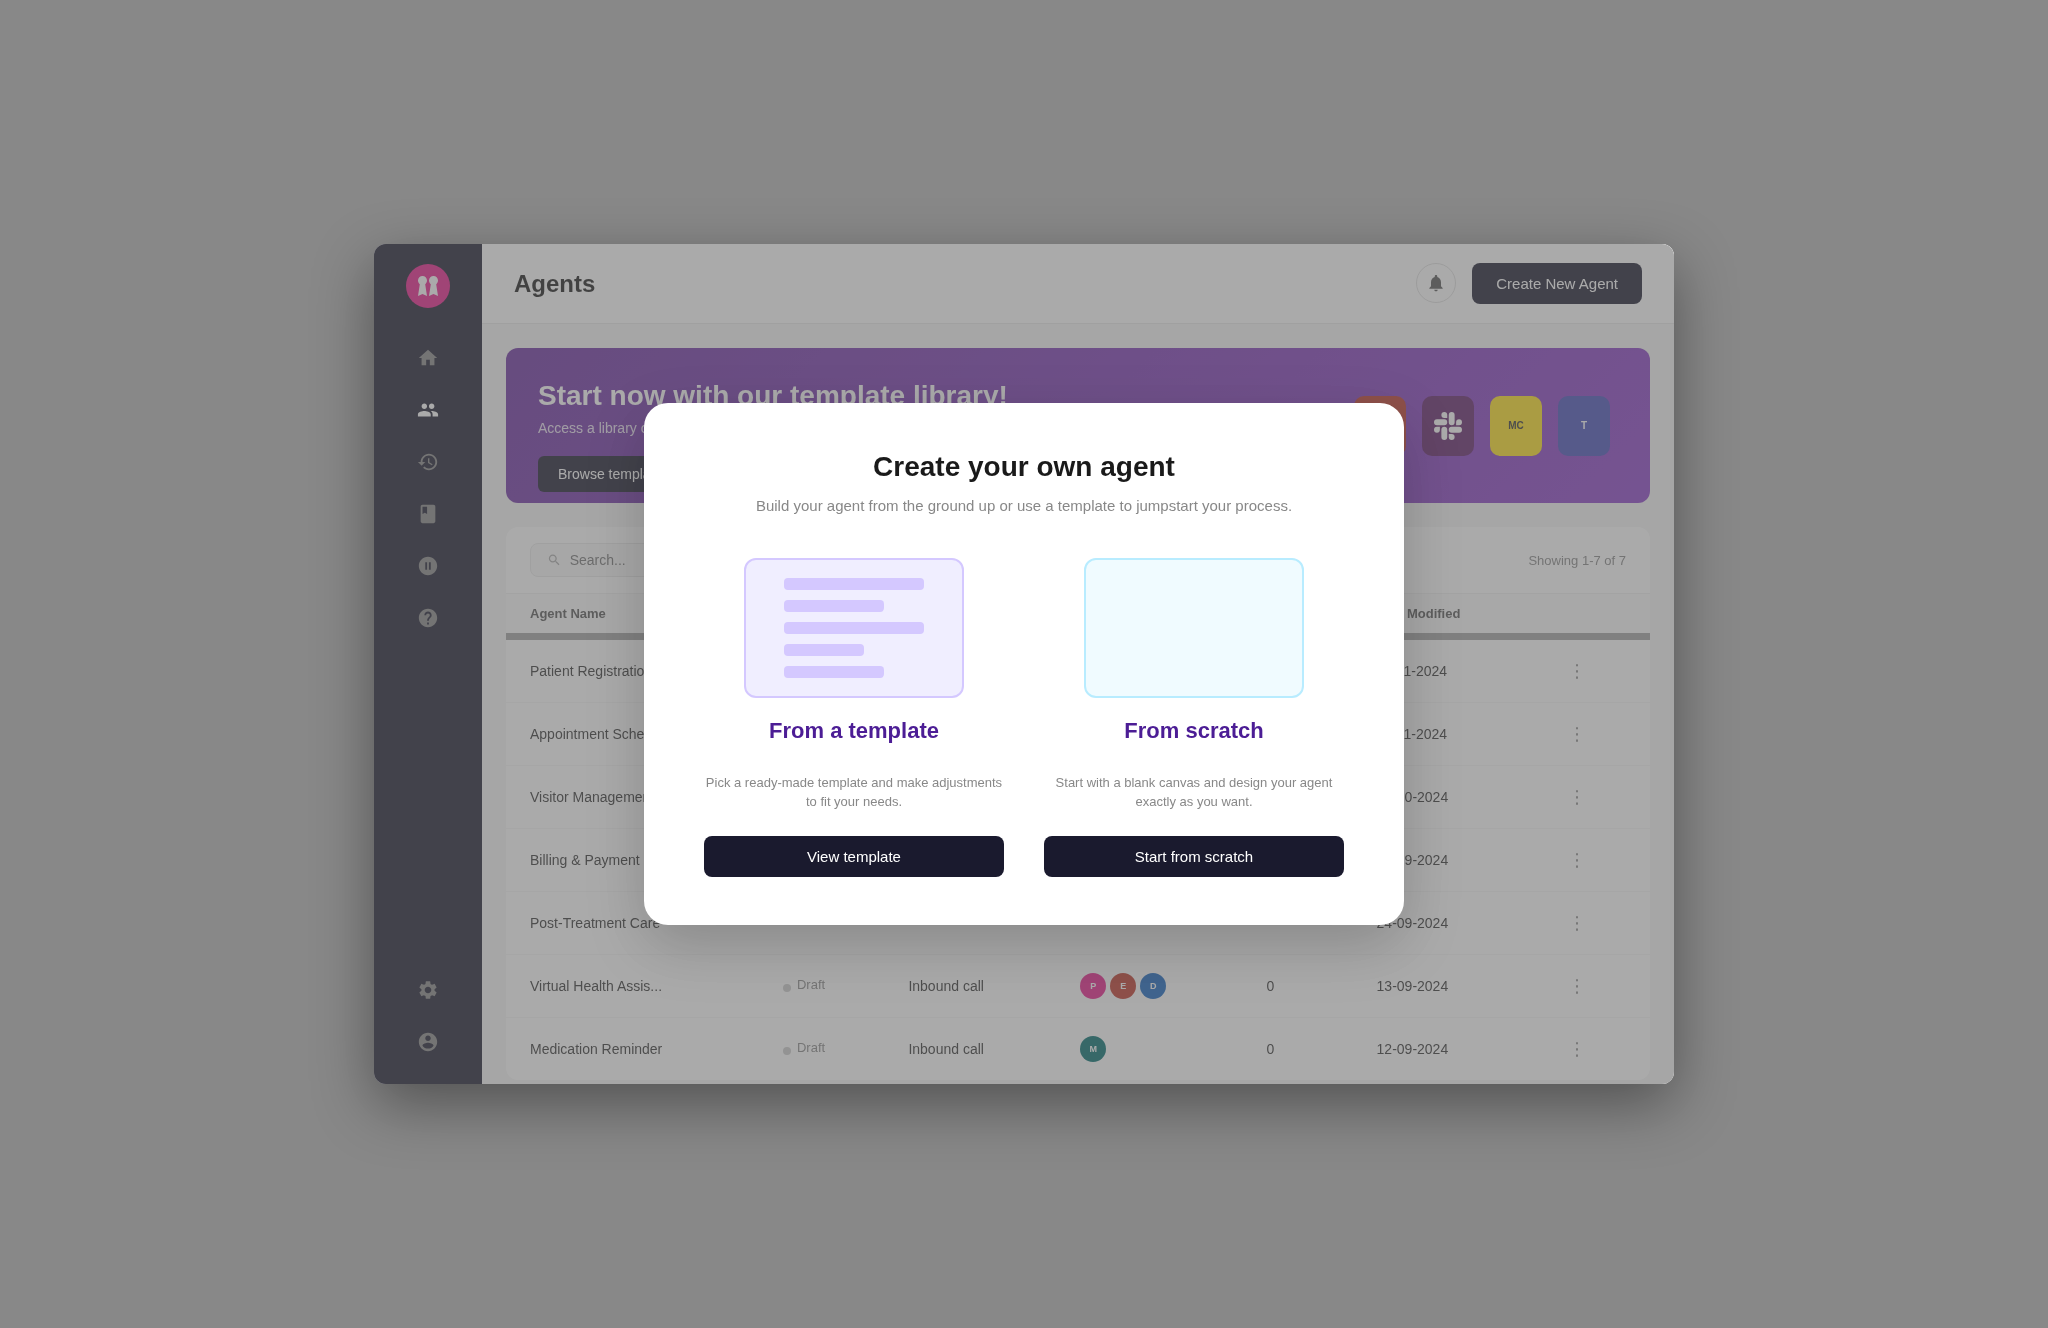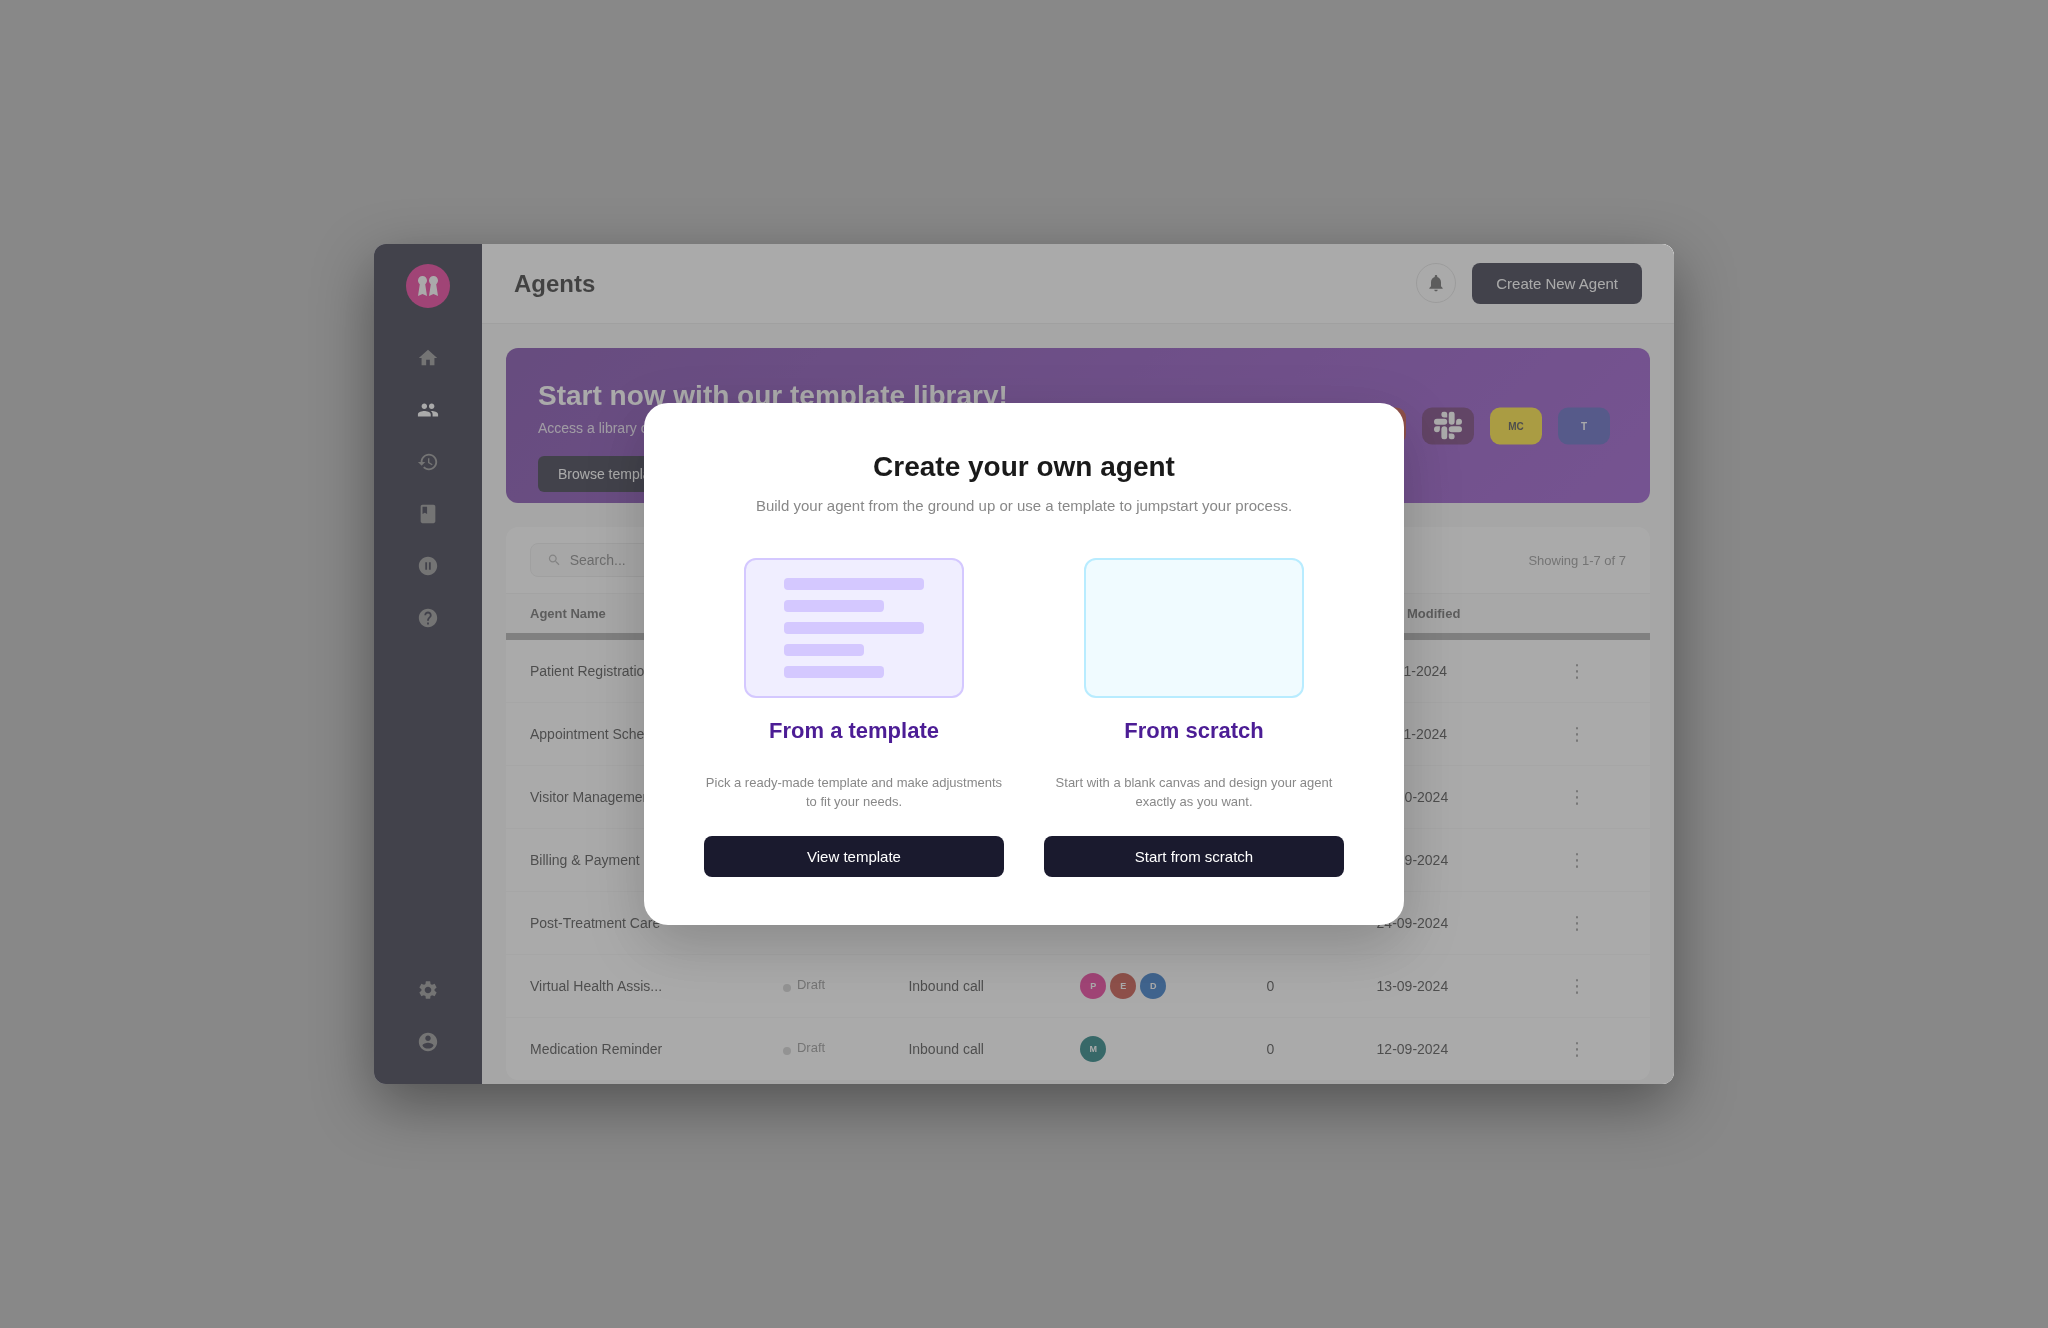--- a/index.html
+++ b/index.html
@@ -28,21 +28,21 @@
     
     
     .content-area { flex: 1; padding: 24px; overflow-y: auto; }
     
     
     .banner { background: linear-gradient(135deg, #6b2fa0, #8b3fc8); border-radius: 12px; padding: 32px; margin-bottom: 24px; color: white; position: relative; overflow: hidden; height: 155px; }
     .banner-title { font-size: 28px; font-weight: 700; margin-bottom: 8px; }
     .banner-subtitle { font-size: 14px; opacity: 0.85; margin-bottom: 20px; }
     .browse-btn { background: #1a1a2e; color: white; border: none; padding: 10px 20px; border-radius: 6px; font-size: 14px; font-weight: 500; cursor: pointer; }
     .banner-icons { position: absolute; right: 40px; top: 50%; transform: translateY(-50%); display: flex; gap: 16px; align-items: center; }
-    .banner-icon { width: 52px; height: 37px; border-radius: 10px; display: flex; align-items: center; justify-content: center; font-size: 10px; font-weight: bold; color: white; }
+    .banner-icon { width: 52px; height: 60px; border-radius: 10px; display: flex; align-items: center; justify-content: center; font-size: 10px; font-weight: bold; color: white; }
     
     
     .table-container { background: white; border-radius: 12px; overflow: hidden; }
     .table-header-bar { display: flex; align-items: center; justify-content: space-between; padding: 16px 24px; border-bottom: 1px solid #f0f0f0; }
     .search-box { display: flex; align-items: center; gap: 8px; background: #f9f9f9; border: 1px solid #e8e8e8; border-radius: 8px; padding: 8px 16px; width: 300px; }
     .search-box input { border: none; background: none; outline: none; font-size: 14px; color: #555; width: 100%; }
     .showing-text { font-size: 13px; color: #888; }
     
     .table { width: 100%; border-collapse: collapse; }
     .table th { text-align: left; padding: 12px 24px; font-size: 13px; font-weight: 600; color: #555; background: #fafafa; border-bottom: 7px solid #a3a3a3; }

